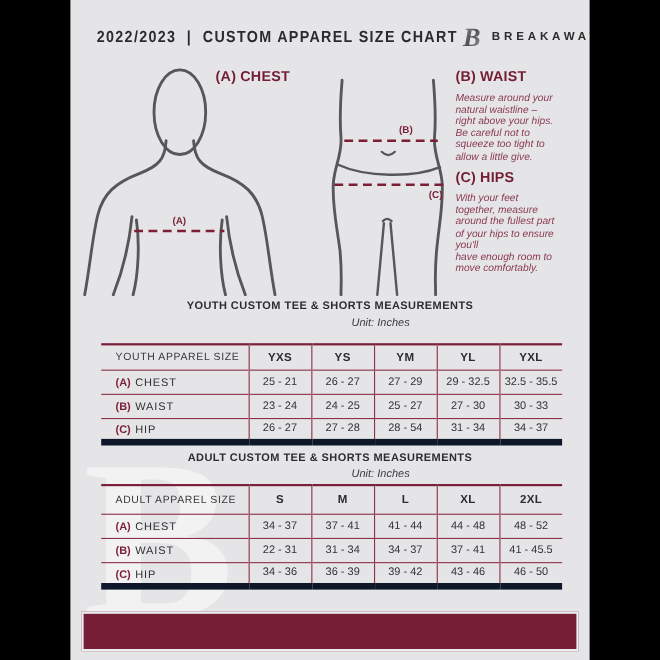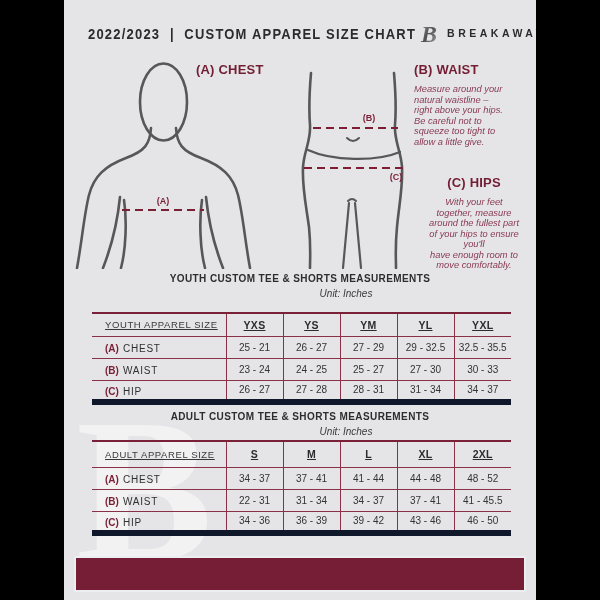--- a/index.html
+++ b/index.html
@@ -19,39 +19,39 @@
   .hdr-title { font-weight: bold; font-size: 13px; letter-spacing: 1.2px; color: #2b2b2d; white-space: pre; display: inline-block; transform: scaleY(1.12); transform-origin: left center; }
   .brand { display: flex; align-items: center; gap: 7px; }
   .brand-name { font-weight: bold; font-size: 10.5px; letter-spacing: 3.5px; color: #2b2b2d; }
 
   
   .guide-block { position: absolute; z-index: 2; }
   .guide-h { font-weight: bold; font-size: 13px; letter-spacing: .2px; color: #731d34; }
   .guide-p { margin-top: 7px; font-style: italic; font-size: 9.3px; line-height: 10.5px; color: #8a3a52; white-space: pre-line; }
   .block-a { left: 132px; top: 62px; width: 112px; }
   .block-b { left: 350px; top: 62px; width: 120px; }
-  .block-c { left: 350px; top: 175px; width: 120px; text-align: center; }
+  .block-c { left: 350px; top: 153px; width: 120px; }
 
   .diagram-svg { position: absolute; left: 0; top: 55px; }
 
   
   .sec-title { position: absolute; width: 472px; text-align: center; font-weight: bold; font-size: 10px; letter-spacing: .4px; color: #2d2d2f; }
   .sec-unit  { position: absolute; width: 564px; text-align: center; font-style: italic; font-size: 10px; color: #3a3a3c; }
   .yt-title { top: 273px; } .yt-unit { top: 288px; }
   .at-title { top: 411px; } .at-unit { top: 426px; }
 
   
   table.size-table { position: absolute; left: 28px; width: 419px; border-collapse: collapse; table-layout: fixed; }
   table.youth { top: 312px; } table.adult { top: 440px; }
   .size-table col.c0 { width: 134px; } .size-table col.cd { width: 57px; }
   .size-table tr { height: 22px; }
   .size-table tr.head-row { height: 23px; } table.adult tr.head-row { height: 26px; }
   .size-table td { border-top: 1.4px solid #82284022; }
   .size-table tr td { border-top: 1.4px solid #8a3048; }
-  .size-table tr.head-row td { border-top: 2px solid #7a2038; text-decoration: underline; }
+  .size-table tr.head-row td { border-top: 2px solid #7a2038; }
   .size-table tr:last-child td { border-bottom: 6px solid #0f172a; }
   .size-table td + td { border-left: 1.4px solid #8a3048; }
   .label-col { text-align: left; padding-left: 13px; }
   .head-label { font-size: 9.5px; letter-spacing: .6px; color: #38383a; }
   .size-head { text-align: center; font-weight: bold; font-size: 10.5px; color: #2c2c2e; letter-spacing: .3px; margin-top: 11px; }
   .key { font-weight: bold; font-size: 10px; color: #7a1f35; margin-right: 4px; }
   .rowlabel { font-size: 10px; color: #2f2f31; letter-spacing: .8px; }
   .val { text-align: center; font-size: 10px; color: #333335; }
 
   
@@ -172,21 +172,21 @@
             <td class="val">23 - 24</td>
             <td class="val">24 - 25</td>
             <td class="val">25 - 27</td>
             <td class="val">27 - 30</td>
             <td class="val">30 - 33</td>
           </tr>
           <tr>
             <td class="label-col"><span class="key">(C)</span><span class="rowlabel">HIP</span></td>
             <td class="val">26 - 27</td>
             <td class="val">27 - 28</td>
-            <td class="val">28 - 31</td>
+            <td class="val">28 - 54</td>
             <td class="val">31 - 34</td>
             <td class="val">34 - 37</td>
           </tr>
         </tbody>
       </table>
 
       <div class="sec-title at-title">ADULT CUSTOM TEE &amp; SHORTS MEASUREMENTS</div>
       <div class="sec-unit at-unit">Unit: Inches</div>
       <table class="size-table adult">
         <colgroup>

